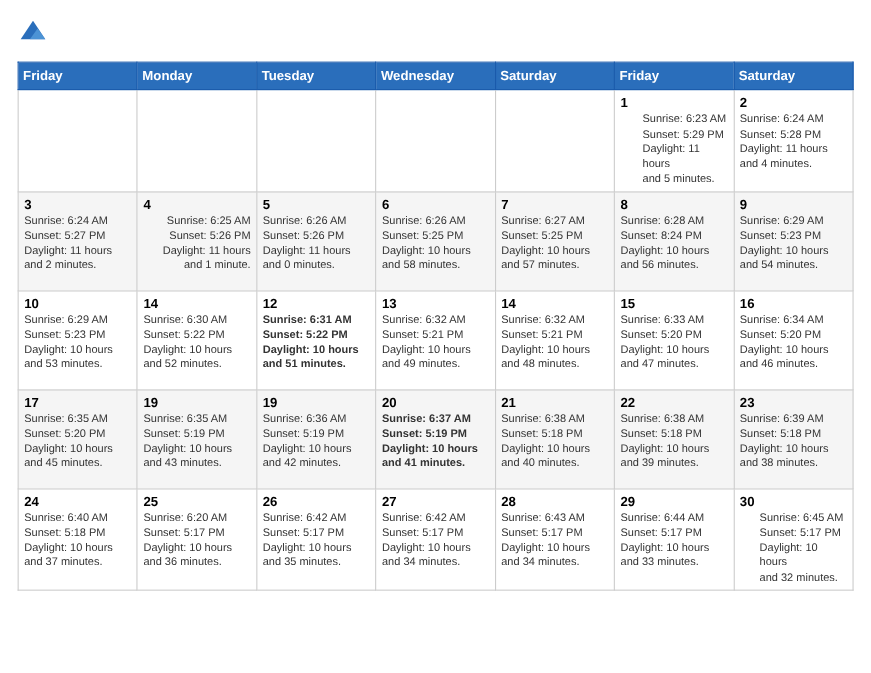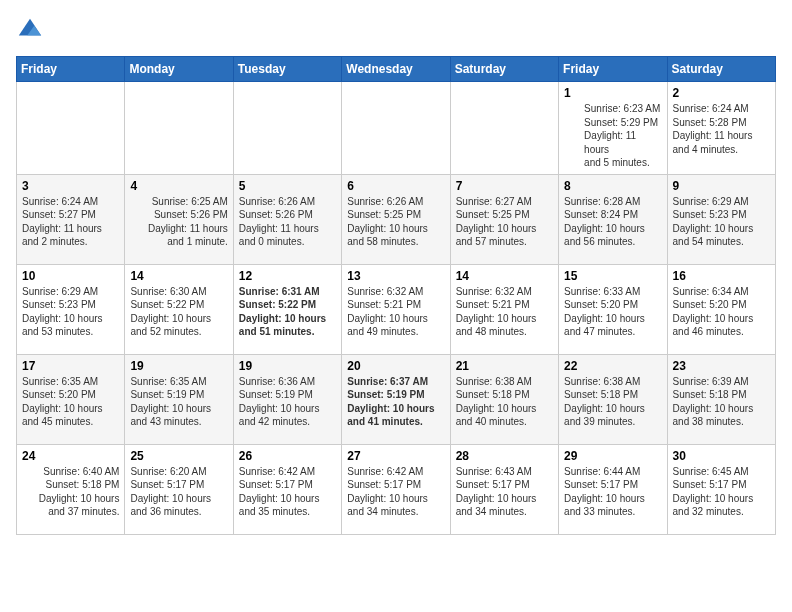--- a/index.html
+++ b/index.html
@@ -284,21 +284,21 @@
           <span class="day-num">23</span>
           <div class="day-info" style="white-space: pre-line;">Sunrise: 6:39 AM
 Sunset: 5:18 PM
 Daylight: 10 hours
 and 38 minutes.</div>
         </td>
       </tr>
       <tr>
         <td>
           <span class="day-num">24</span>
-          <div class="day-info" style="white-space: pre-line; text-align: right;">Sunrise: 6:40 AM
+          <div class="day-info" style="white-space: pre-line;">Sunrise: 6:40 AM
 Sunset: 5:18 PM
 Daylight: 10 hours
 and 37 minutes.</div>
         </td>
         <td>
           <span class="day-num">25</span>
           <div class="day-info" style="white-space: pre-line;">Sunrise: 6:20 AM
 Sunset: 5:17 PM
 Daylight: 10 hours
 and 36 minutes.</div>
@@ -326,20 +326,20 @@
         </td>
         <td>
           <span class="day-num">29</span>
           <div class="day-info" style="white-space: pre-line;">Sunrise: 6:44 AM
 Sunset: 5:17 PM
 Daylight: 10 hours
 and 33 minutes.</div>
         </td>
         <td>
           <span class="day-num">30</span>
-          <div class="day-info" style="white-space: pre-line;">Sunrise: 6:45 AM
+          <div class="day-info" style="white-space: pre-line; margin-left: 18px;">Sunrise: 6:45 AM
 Sunset: 5:17 PM
 Daylight: 10 hours
 and 32 minutes.</div>
         </td>
       </tr>
     </tbody>
 </table>
 
 </body></html>

